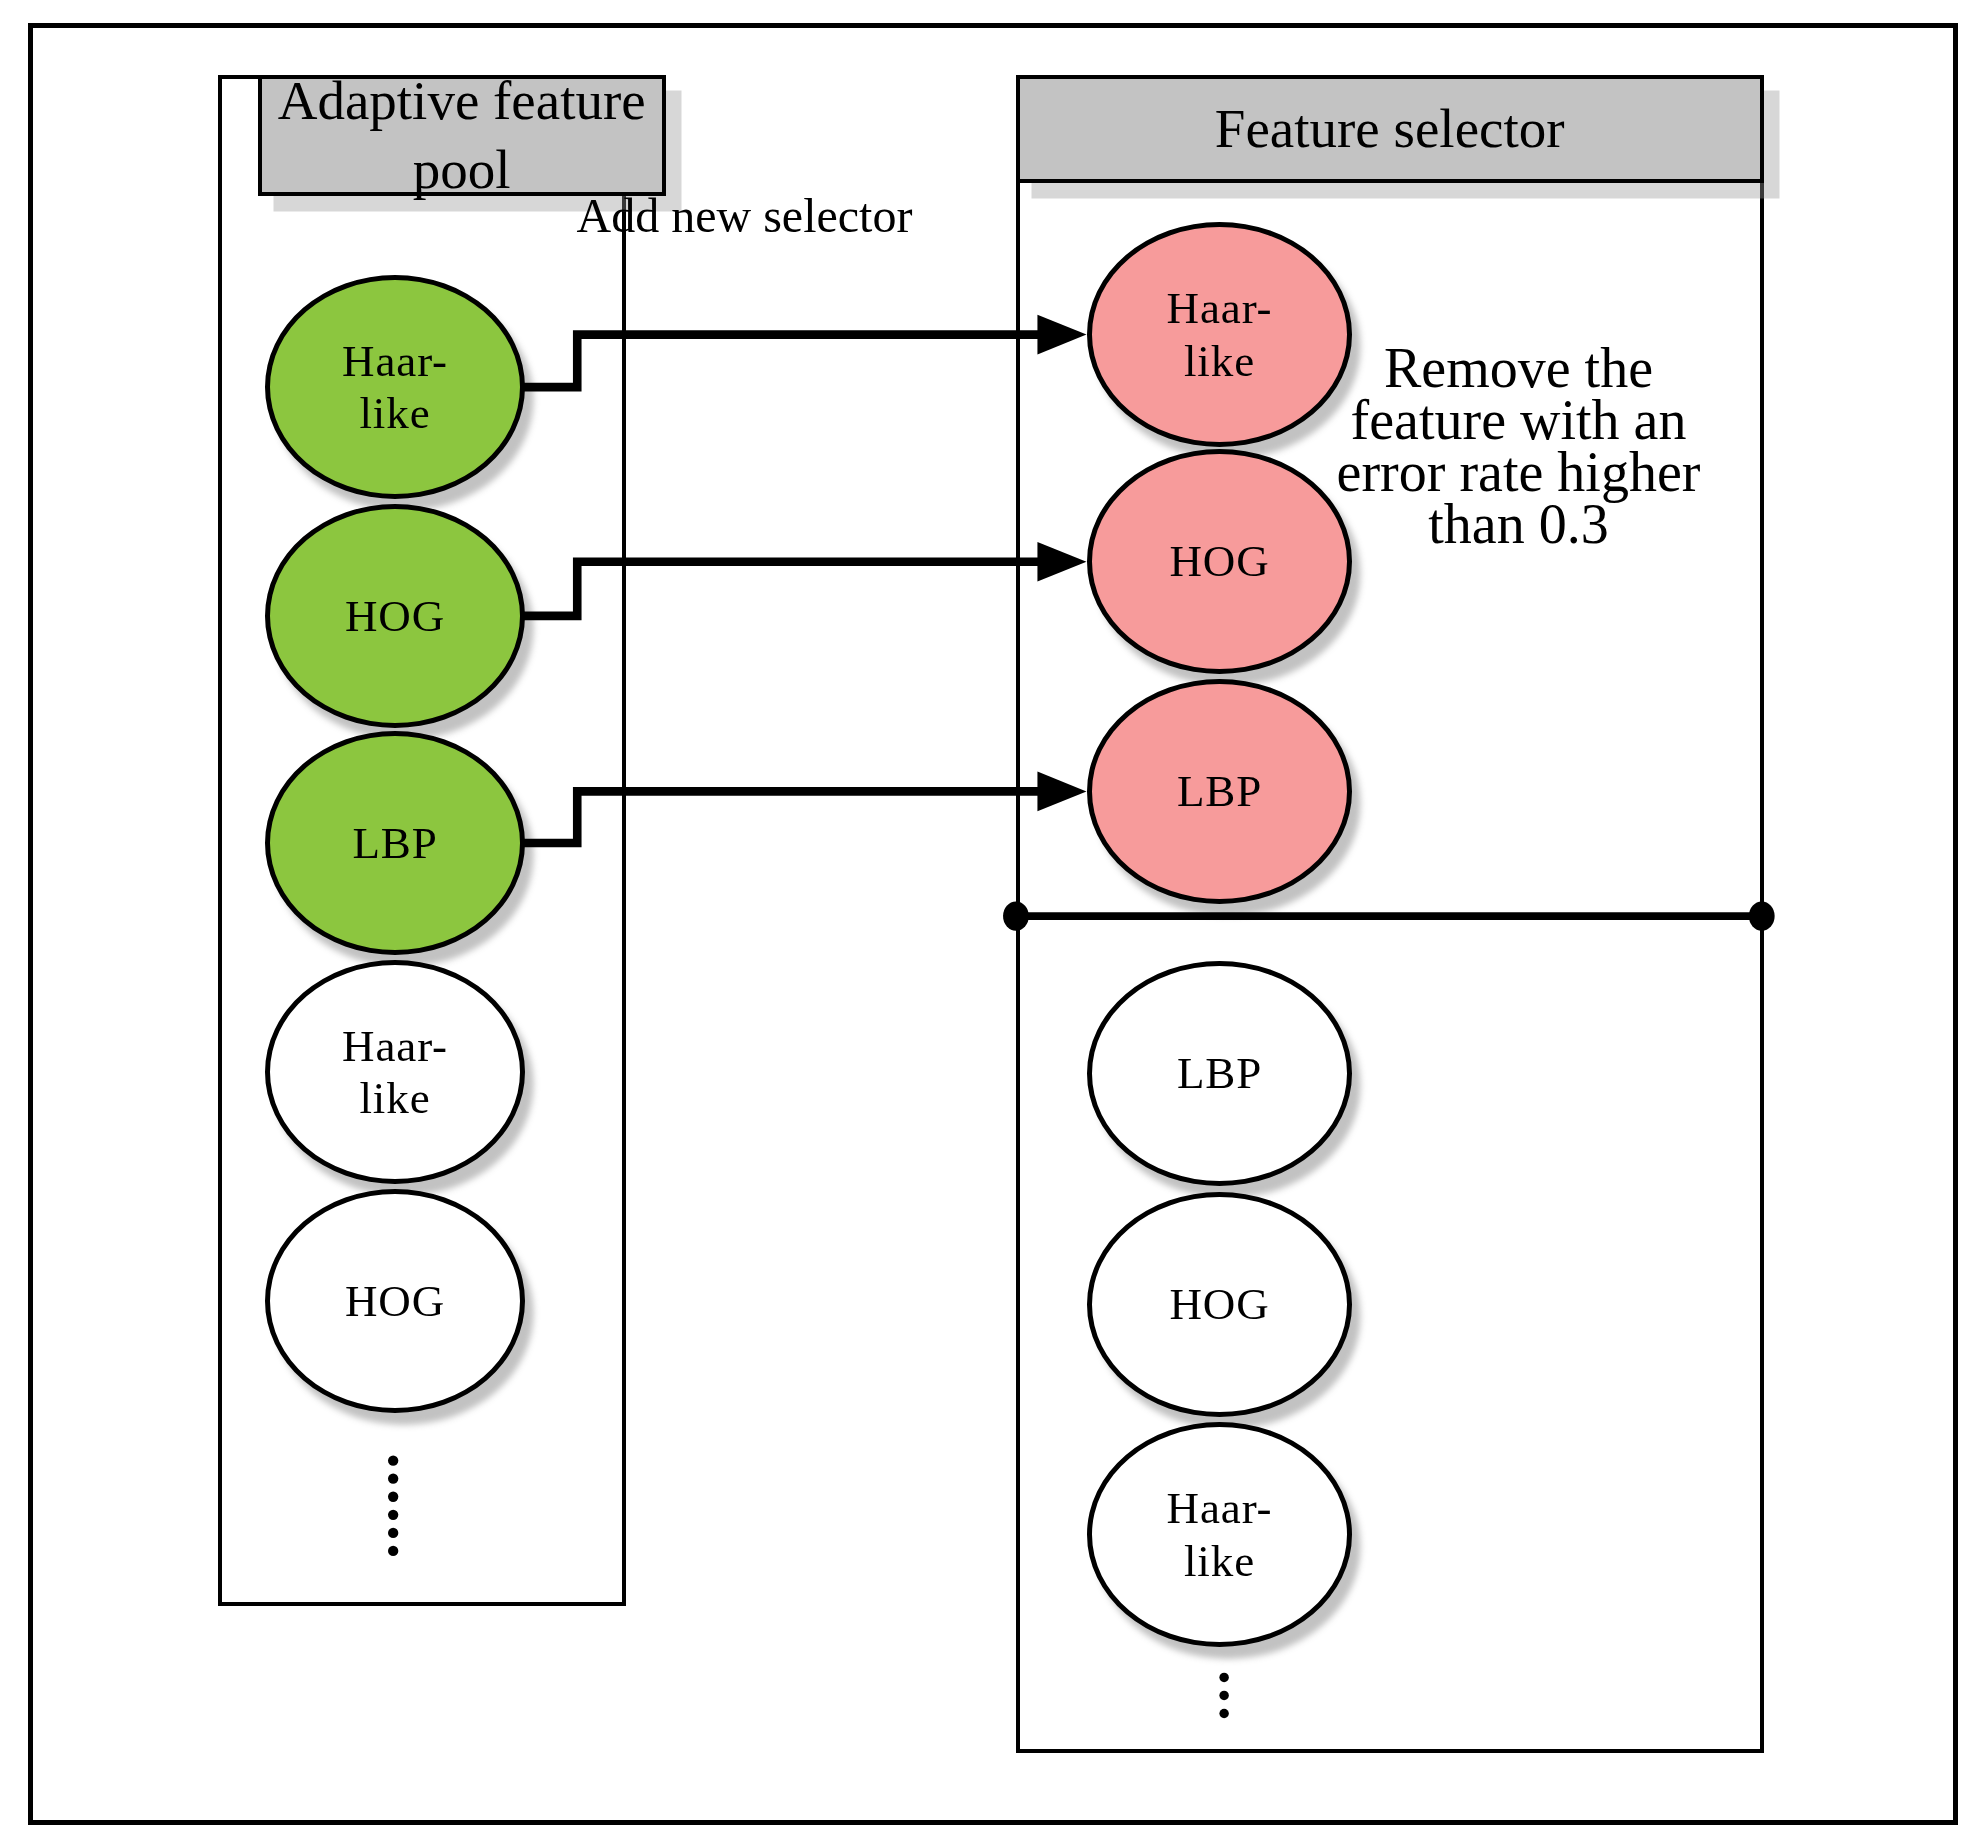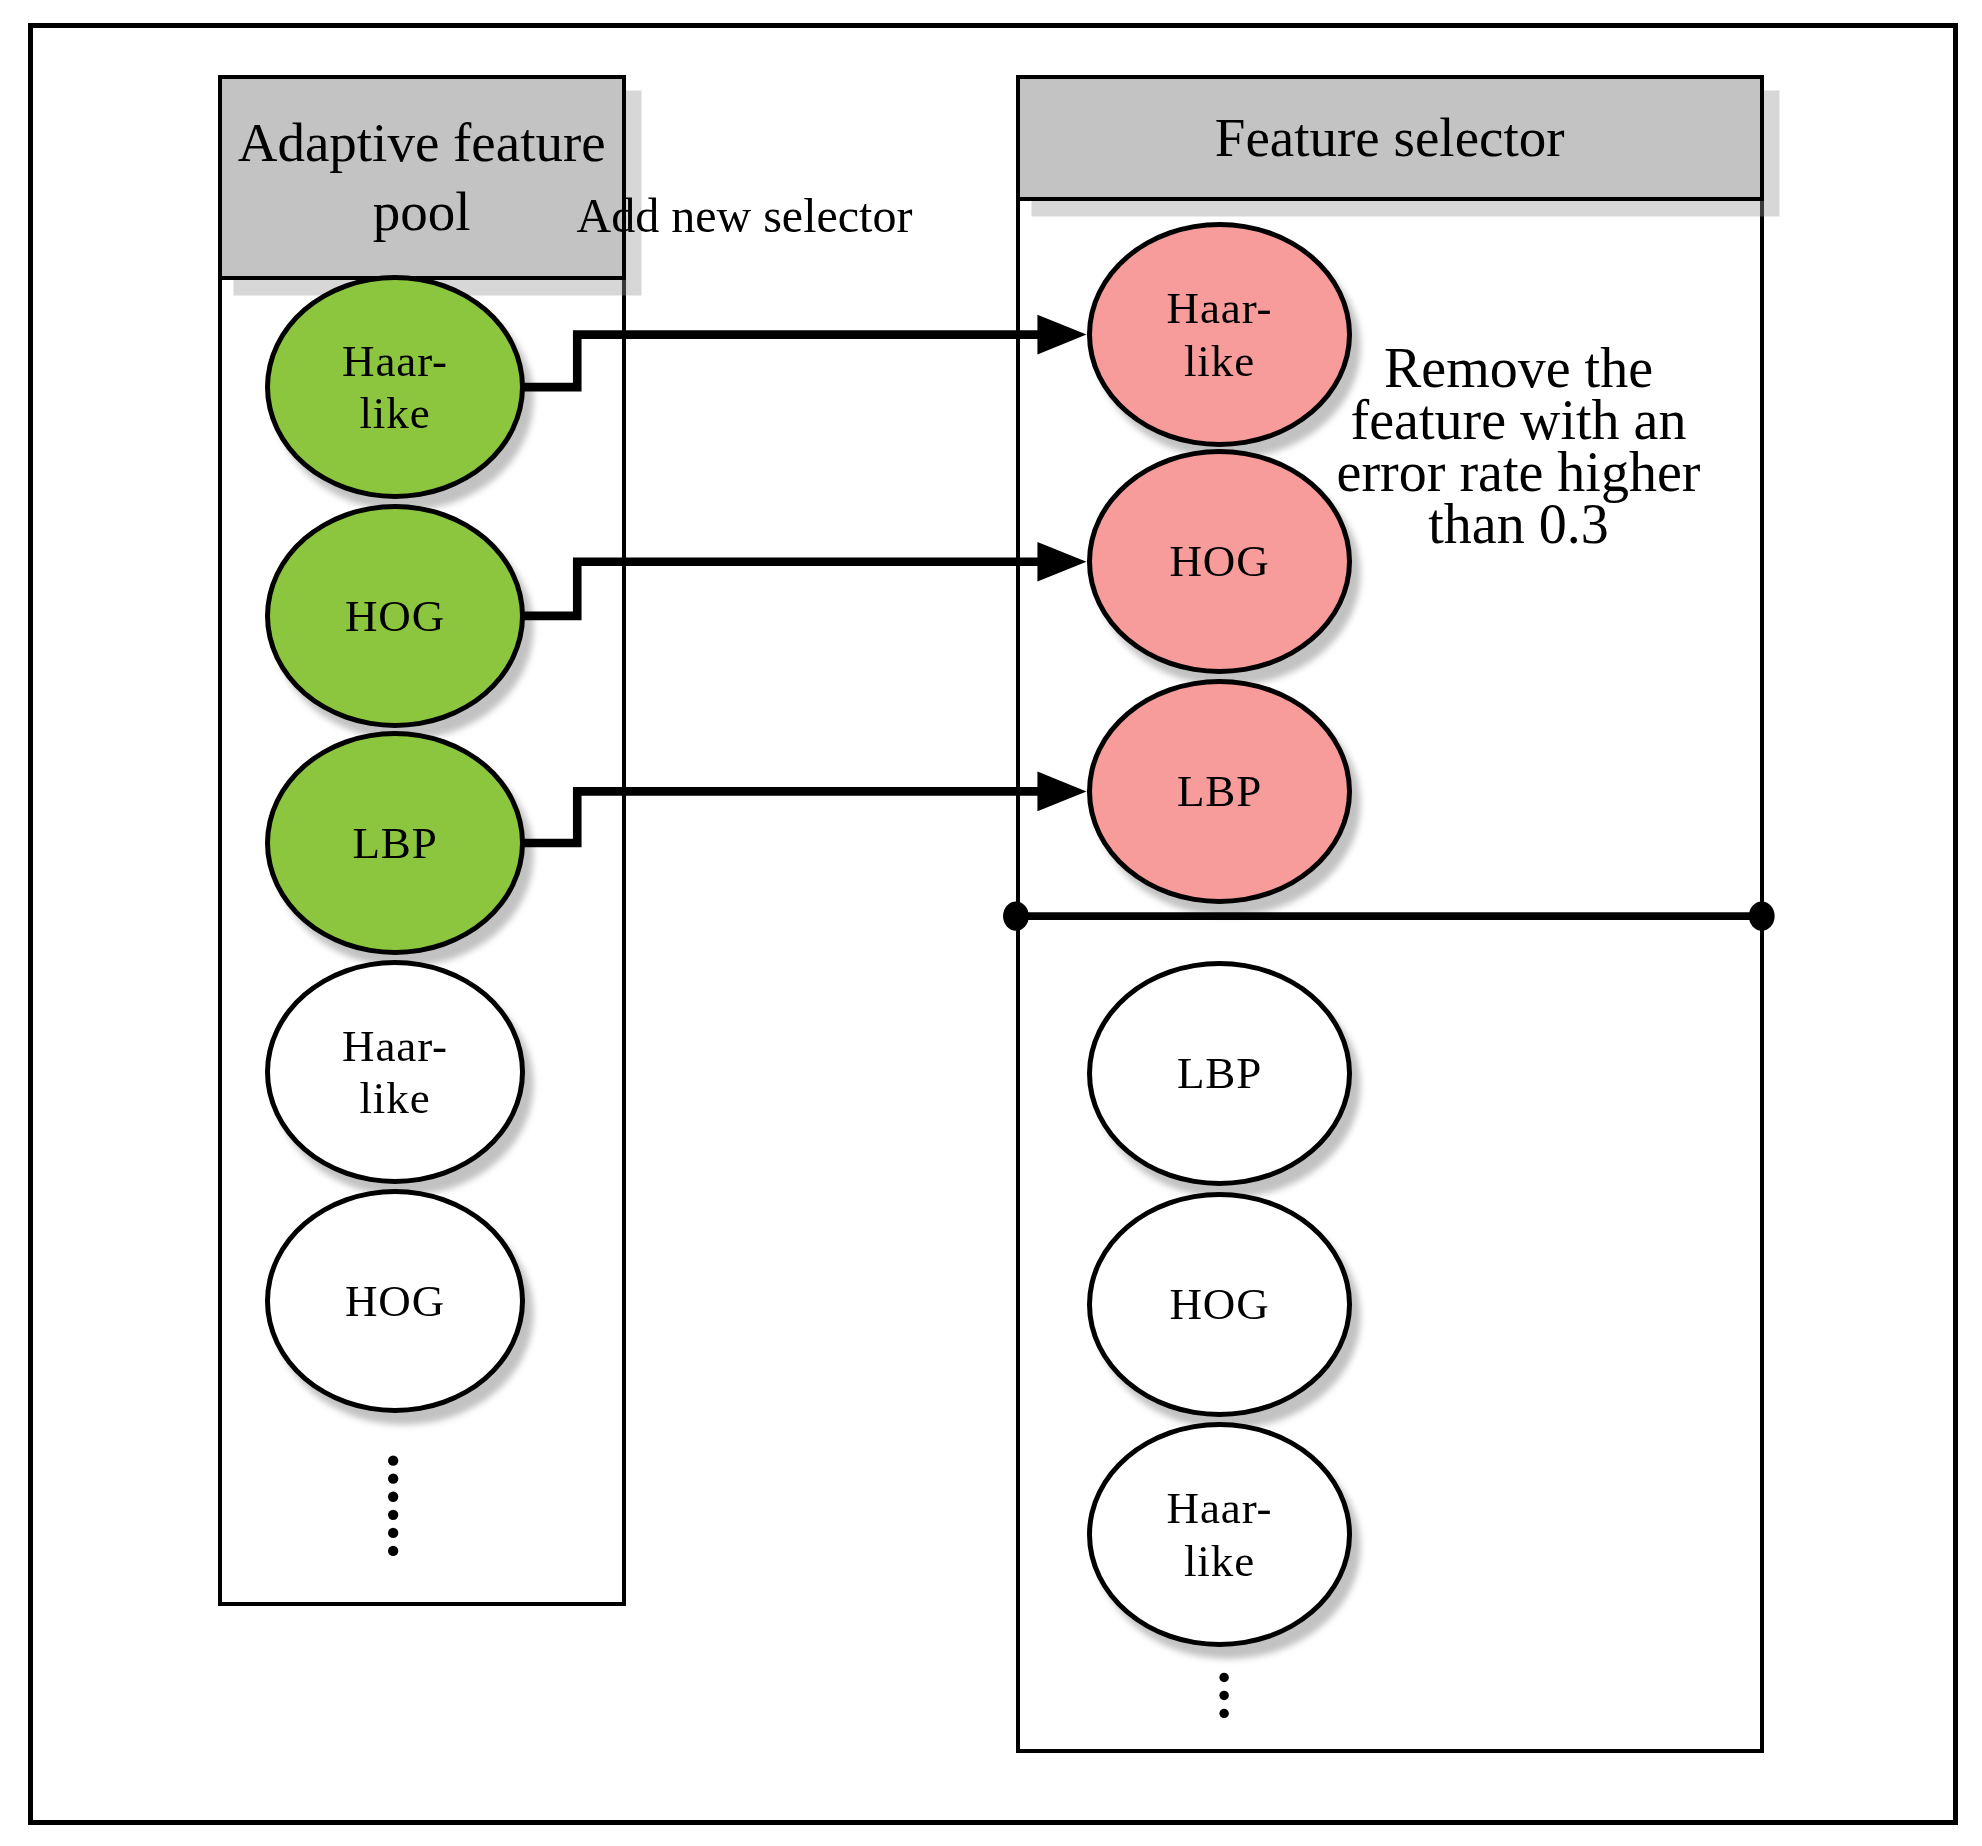--- a/index.html
+++ b/index.html
@@ -16,22 +16,22 @@
   }
   .pool-box{left:218px;top:75px;width:408px;height:1531px;}
   .selector-box{left:1016px;top:75px;width:748px;height:1678px;}
   .col-header{
     position:absolute;left:-4.3px;top:-4.3px;box-sizing:border-box;
     border:4.3px solid #000;background:var(--header_gray,#c3c3c3);
     display:flex;flex-direction:column;align-items:center;justify-content:center;
     font-size:55px;line-height:69px;text-align:center;
     box-shadow:15.5px 15.5px 0 rgba(150,150,150,0.38);
   }
-  .pool-header{width:408px;height:205px;}
-  .selector-header{width:748px;height:126px;}
+  .pool-header{width:408px;height:121px;margin-left:40px;}
+  .selector-header{width:748px;height:108px;}
   .node{
     position:absolute;box-sizing:border-box;border:5.2px solid #000;border-radius:50%;
     display:flex;align-items:center;justify-content:center;text-align:center;
     font-family:Liberation Serif, serif;font-size:45px;line-height:1.16;
     letter-spacing:0.9px;
     box-shadow:8.6px 12px 6px rgba(120,120,120,0.45);
   }
   .node .lbl{display:inline-block;max-width:159px;}
   .node.green{background:var(--green,#8cc63f);}
   .node.pink{background:var(--pink,#f79b9b);}

